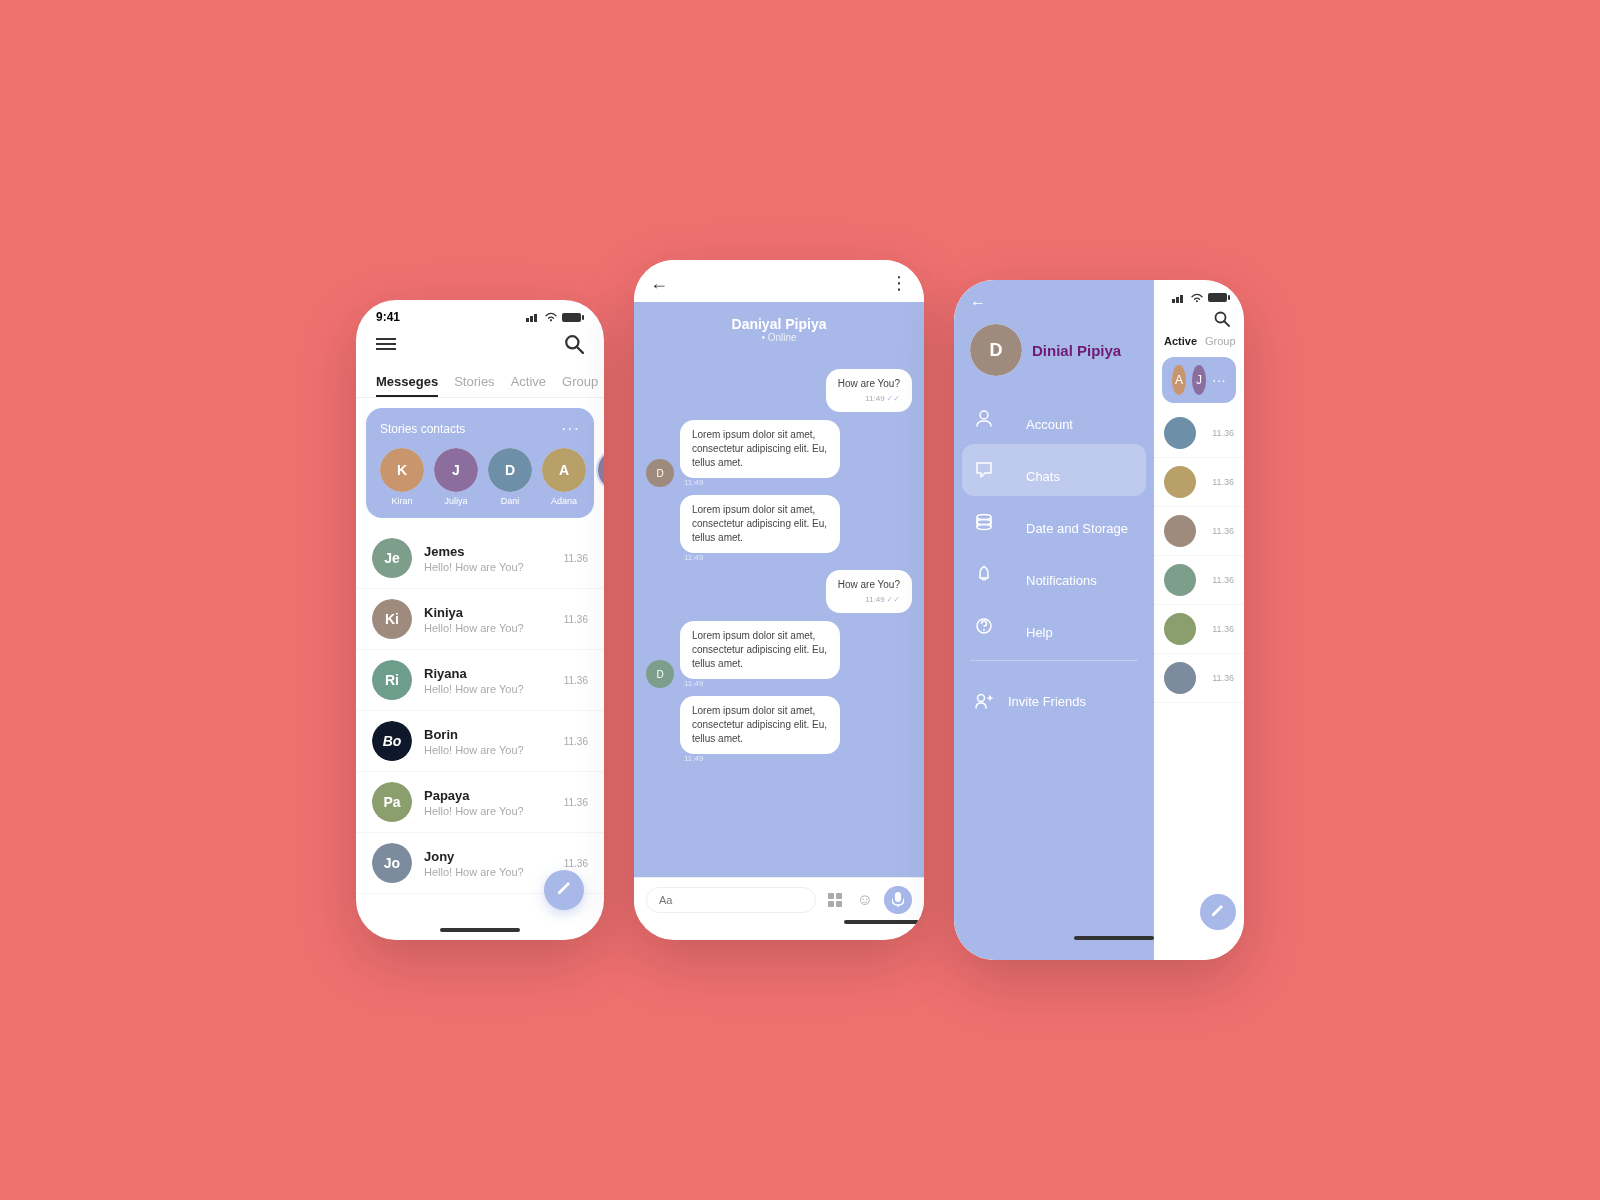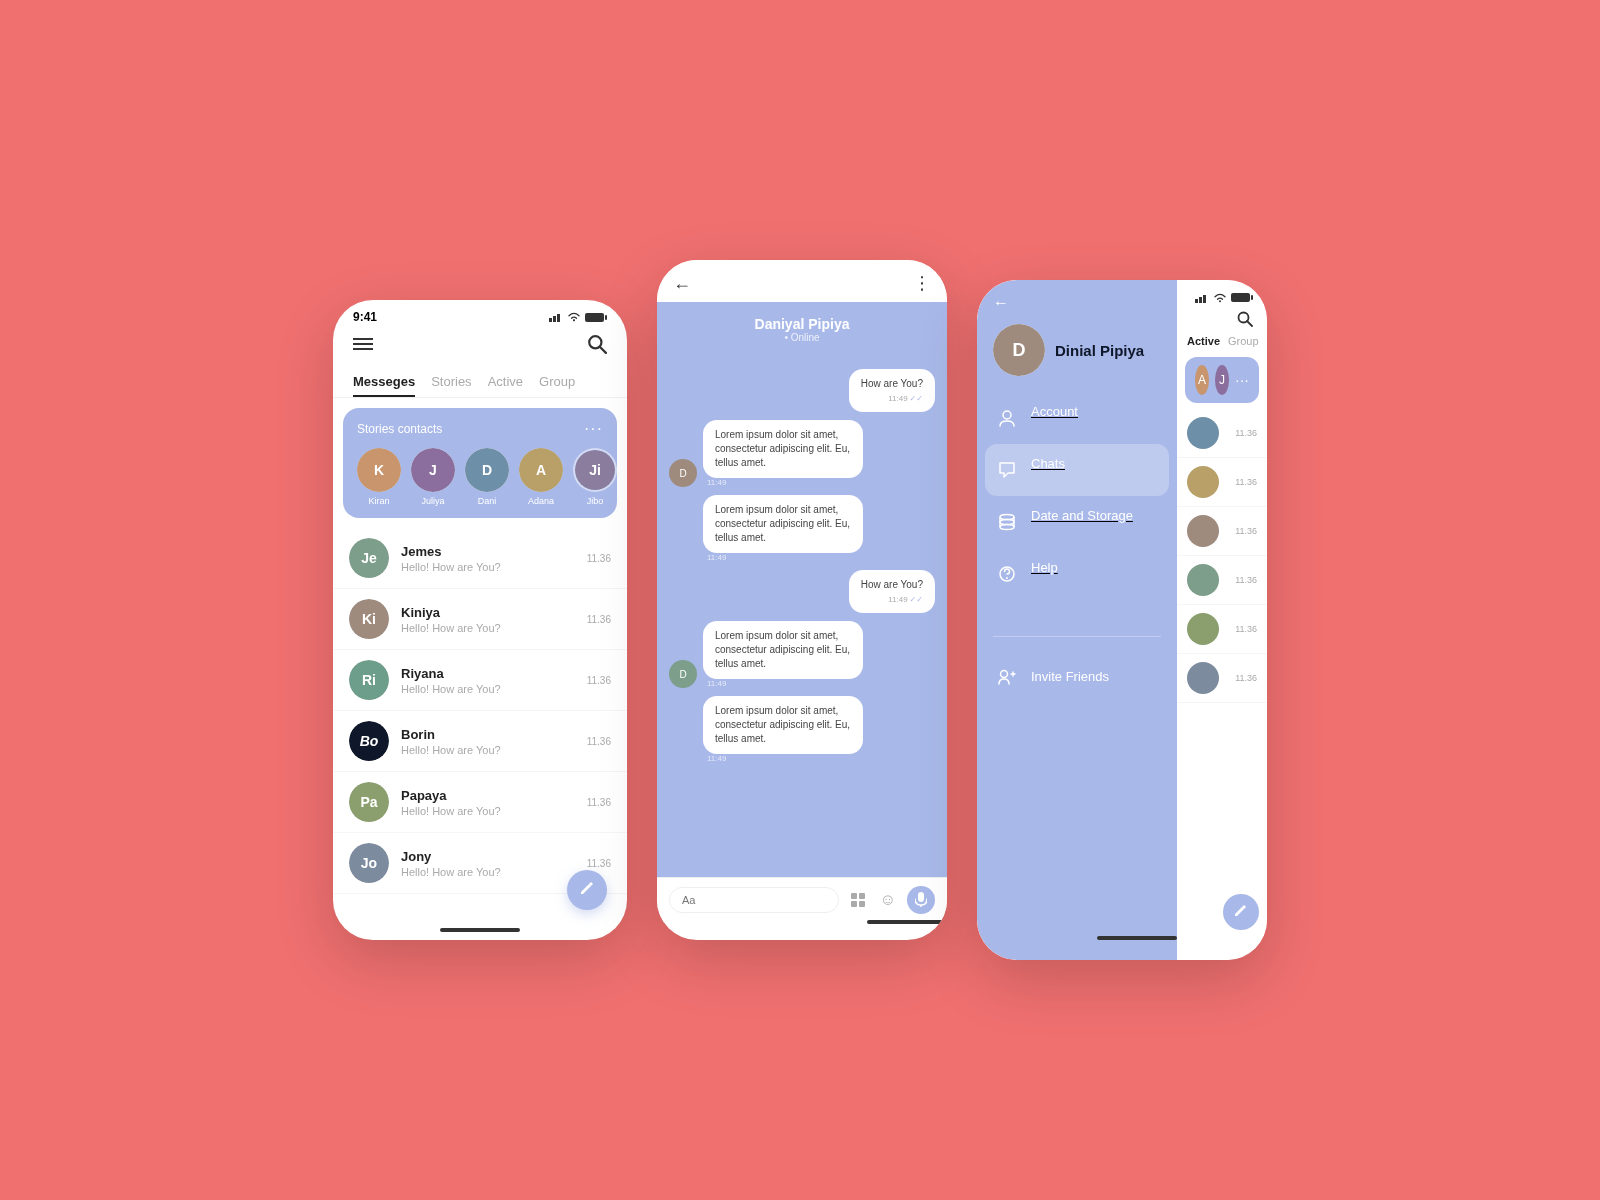--- a/index.html
+++ b/index.html
@@ -28,21 +28,21 @@
     .phone {
       background: white;
       border-radius: 40px;
       box-shadow: 0 20px 60px rgba(0,0,0,0.18);
       overflow: hidden;
       position: relative;
     }
 
     
     .phone-1 {
-      width: 294px;
+      width: 248px;
       height: 640px;
       margin-top: 40px;
     }
 
     .phone-status-bar {
       display: flex;
       justify-content: space-between;
       align-items: center;
       padding: 10px 20px 4px;
       font-size: 12px;
@@ -374,35 +374,34 @@
       height: 52px;
       border-radius: 50%;
       background: #ddd;
       overflow: hidden;
       flex-shrink: 0;
     }
 
     .menu-username {
       font-size: 15px;
       font-weight: 700;
-      color: #0f172a;
+      color: #701a75;
     }
 
     .menu-items {
       flex: 1;
       padding: 0 8px;
     }
 
     .menu-item {
       display: flex;
-      align-items: flex-start;
-      gap: 10px;
+      align-items: flex-end;
+      gap: 28px;
       padding: 12px 8px;
       cursor: pointer;
-      text-decoration: underline;
     }
 
     .menu-item.active {
       background: rgba(255,255,255,0.25);
       border-radius: 12px;
     }
 
     .menu-item-icon {
       width: 28px;
       height: 28px;
@@ -894,20 +893,30 @@
                 <path d="M2 9 L2 14" stroke="white" stroke-width="1.5"></path>
                 <path d="M16 9 L16 14" stroke="white" stroke-width="1.5"></path>
                 <ellipse cx="9" cy="14" rx="7" ry="2.5" stroke="white" stroke-width="1.5" fill="none"></ellipse>
               </svg>
           </div>
           <span class="menu-item-label">Date and Storage</span>
         </div>
         <div class="menu-item">
           <div class="menu-item-icon">
             <svg width="18" height="18" viewBox="0 0 18 18">
+                <path d="M9 2 Q13 3 13 9 L13 13 L5 13 L5 9 Q5 3 9 2Z" stroke="white" stroke-width="1.5" fill="none"></path>
+                <line x1="9" y1="1" x2="9" y2="2" stroke="white" stroke-width="1.5" stroke-linecap="round"></line>
+                <path d="M7 13 Q7 15 9 15 Q11 15 11 13" stroke="white" stroke-width="1.2" fill="none"></path>
+              </svg>
+          </div>
+          <span class="menu-item-label">Notifications</span>
+        </div>
+        <div class="menu-item">
+          <div class="menu-item-icon">
+            <svg width="18" height="18" viewBox="0 0 18 18">
                 <circle cx="9" cy="9" r="7" stroke="white" stroke-width="1.5" fill="none"></circle>
                 <path d="M6.5 6.5 Q6.5 4 9 4 Q11.5 4 11.5 6.5 Q11.5 9 9 9" stroke="white" stroke-width="1.5" fill="none" stroke-linecap="round"></path>
                 <circle cx="9" cy="13" r="1" fill="white"></circle>
               </svg>
           </div>
           <span class="menu-item-label">Help</span>
         </div>
       </div>
 
       <div class="menu-divider"></div>

